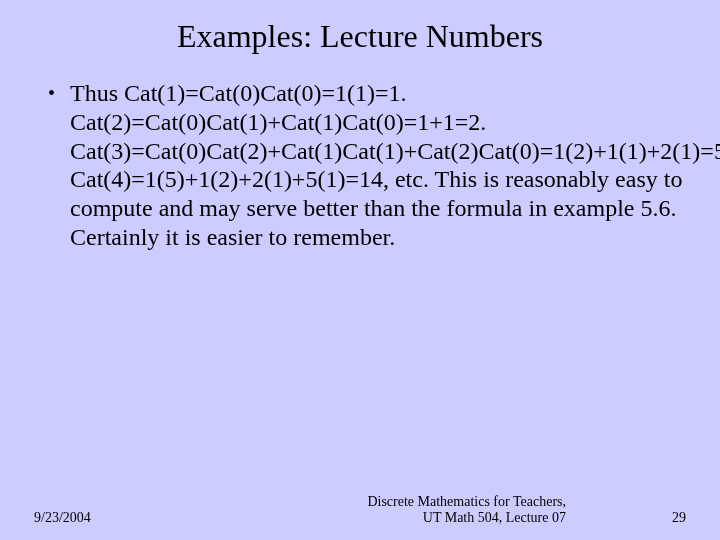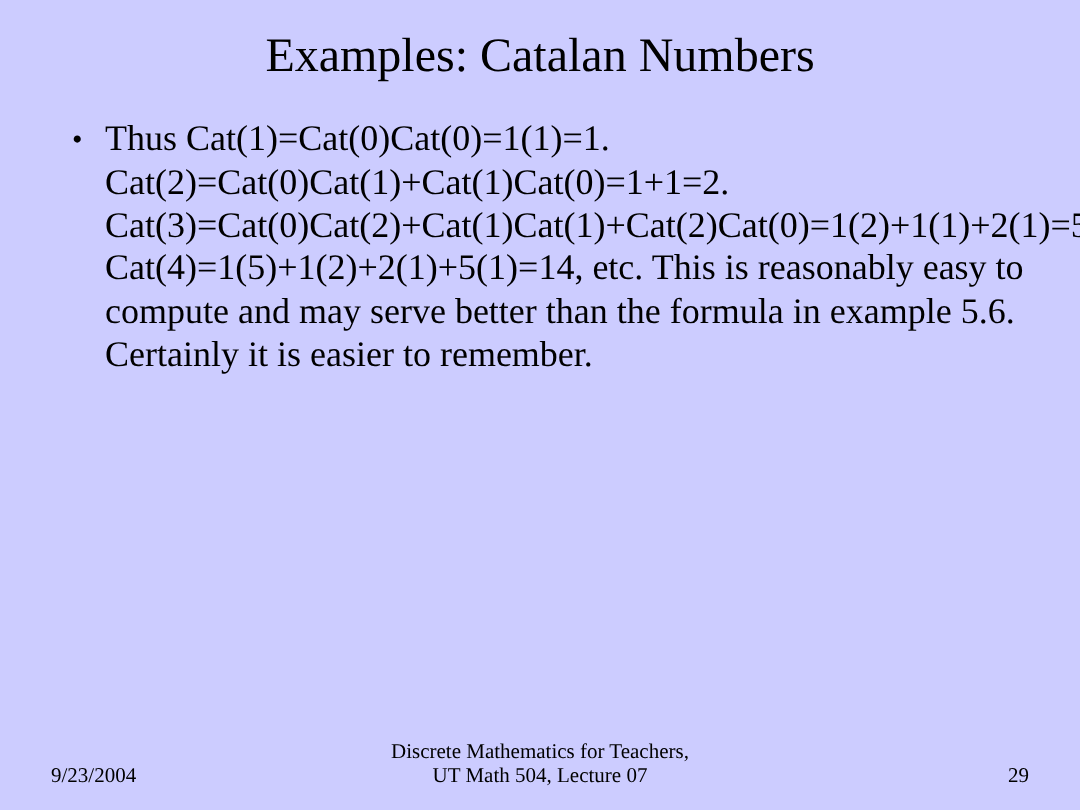--- a/index.html
+++ b/index.html
@@ -54,36 +54,36 @@
     right: 0;
     bottom: 14px;
     display: flex;
     align-items: flex-end;
     justify-content: space-between;
     padding: 0 34px;
     font-size: 14px;
     color: #000;
   }
   .footer .center {
-    text-align: center;
+    text-align: right;
     flex: 1;
   }
   .footer .left, .footer .right {
     width: 120px;
   }
   .footer .right {
     text-align: right;
   }
 </style>
 </head>
 <body>
 
 <div class="slide">
 
-  <h1 class="title">Examples: Catalan Numbers</h1>
+  <h1 class="title">Examples: Lecture Numbers</h1>
 
   <ul class="body-list">
     <li>
       <span>Thus Cat(1)=Cat(0)Cat(0)=1(1)=1. Cat(2)=Cat(0)Cat(1)+Cat(1)Cat(0)=1+1=2. Cat(3)=Cat(0)Cat(2)+Cat(1)Cat(1)+Cat(2)Cat(0)=1(2)+1(1)+2(1)=5. Cat(4)=1(5)+1(2)+2(1)+5(1)=14, etc. This is reasonably easy to compute and may serve better than the formula in example 5.6. Certainly it is easier to remember.</span>
     </li>
   </ul>
 
   <div class="footer">
     <div class="left">9/23/2004</div>
     <div class="center">

